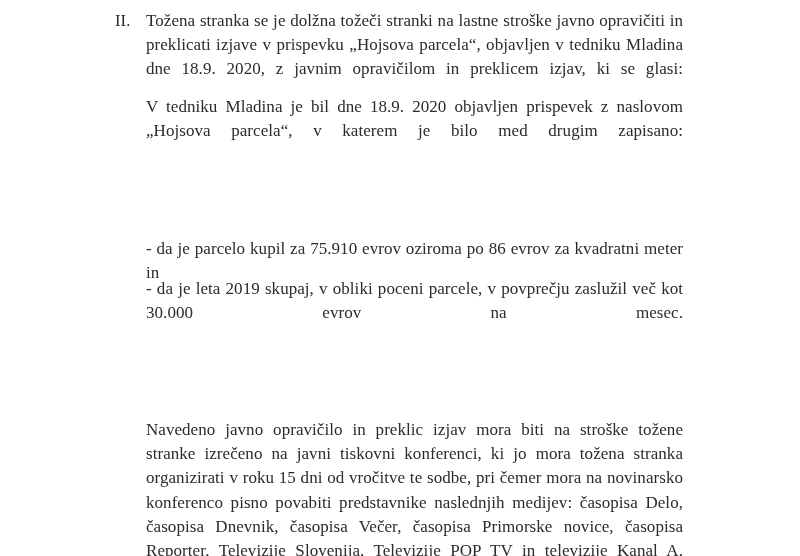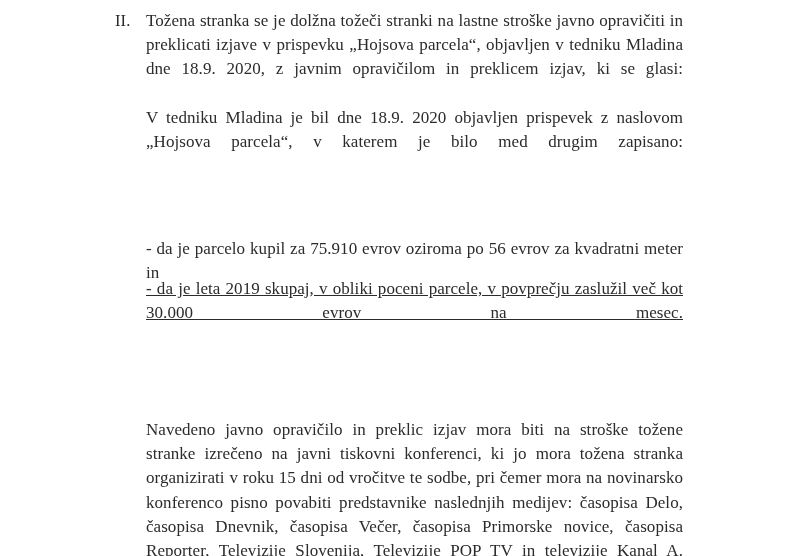--- a/index.html
+++ b/index.html
@@ -66,24 +66,24 @@
     width: 100%;
   }
 
   
   .continuation {
     position: absolute;
     left: 146px;
     width: 537px;
   }
 
-  #block-intro    { top: 106px; }
+  #block-intro    { top: 95px; }
   #block-item-1   { top: 155px; }
   #block-item-2   { top: 237px; }
-  #block-item-3   { top: 277px; text-decoration: underline; }
+  #block-item-3   { top: 277px; }
   #block-denial   { top: 337px; }
   #block-order    { top: 418px; }
 </style>
 </head>
 <body>
 
 <div class="page">
 
   <div class="clause">
     <div class="clause-marker">II.</div>
@@ -91,21 +91,21 @@
       <p class="para">Tožena stranka se je dolžna tožeči stranki na lastne stroške javno opravičiti in preklicati izjave v prispevku „Hojsova parcela“, objavljen v tedniku Mladina dne 18.9. 2020, z javnim opravičilom in preklicem izjav, ki se glasi:</p>
     </div>
   </div>
 
   <div class="continuation" id="block-intro">
     <p class="para">V tedniku Mladina je bil dne 18.9. 2020 objavljen prispevek z naslovom „Hojsova parcela“, v katerem je bilo med drugim zapisano:</p>
   </div>
 
 
   <div class="continuation" id="block-item-2">
-    <p class="para">- da je parcelo kupil za 75.910 evrov oziroma po 56 evrov za kvadratni meter in</p>
+    <p class="para">- da je parcelo kupil za 75.910 evrov oziroma po 86 evrov za kvadratni meter in</p>
   </div>
 
   <div class="continuation" id="block-item-3">
     <p class="para">- da je leta 2019 skupaj, v obliki poceni parcele, v povprečju zaslužil več kot 30.000 evrov na mesec.</p>
   </div>
 
 
   <div class="continuation" id="block-order">
     <p class="para">Navedeno javno opravičilo in preklic izjav mora biti na stroške tožene stranke izrečeno na javni tiskovni konferenci, ki jo mora tožena stranka organizirati v roku 15 dni od vročitve te sodbe, pri čemer mora na novinarsko konferenco pisno povabiti predstavnike naslednjih medijev: časopisa Delo, časopisa Dnevnik, časopisa Večer, časopisa Primorske novice, časopisa Reporter, Televizije Slovenija, Televizije POP TV in televizije Kanal A.</p>
   </div>

